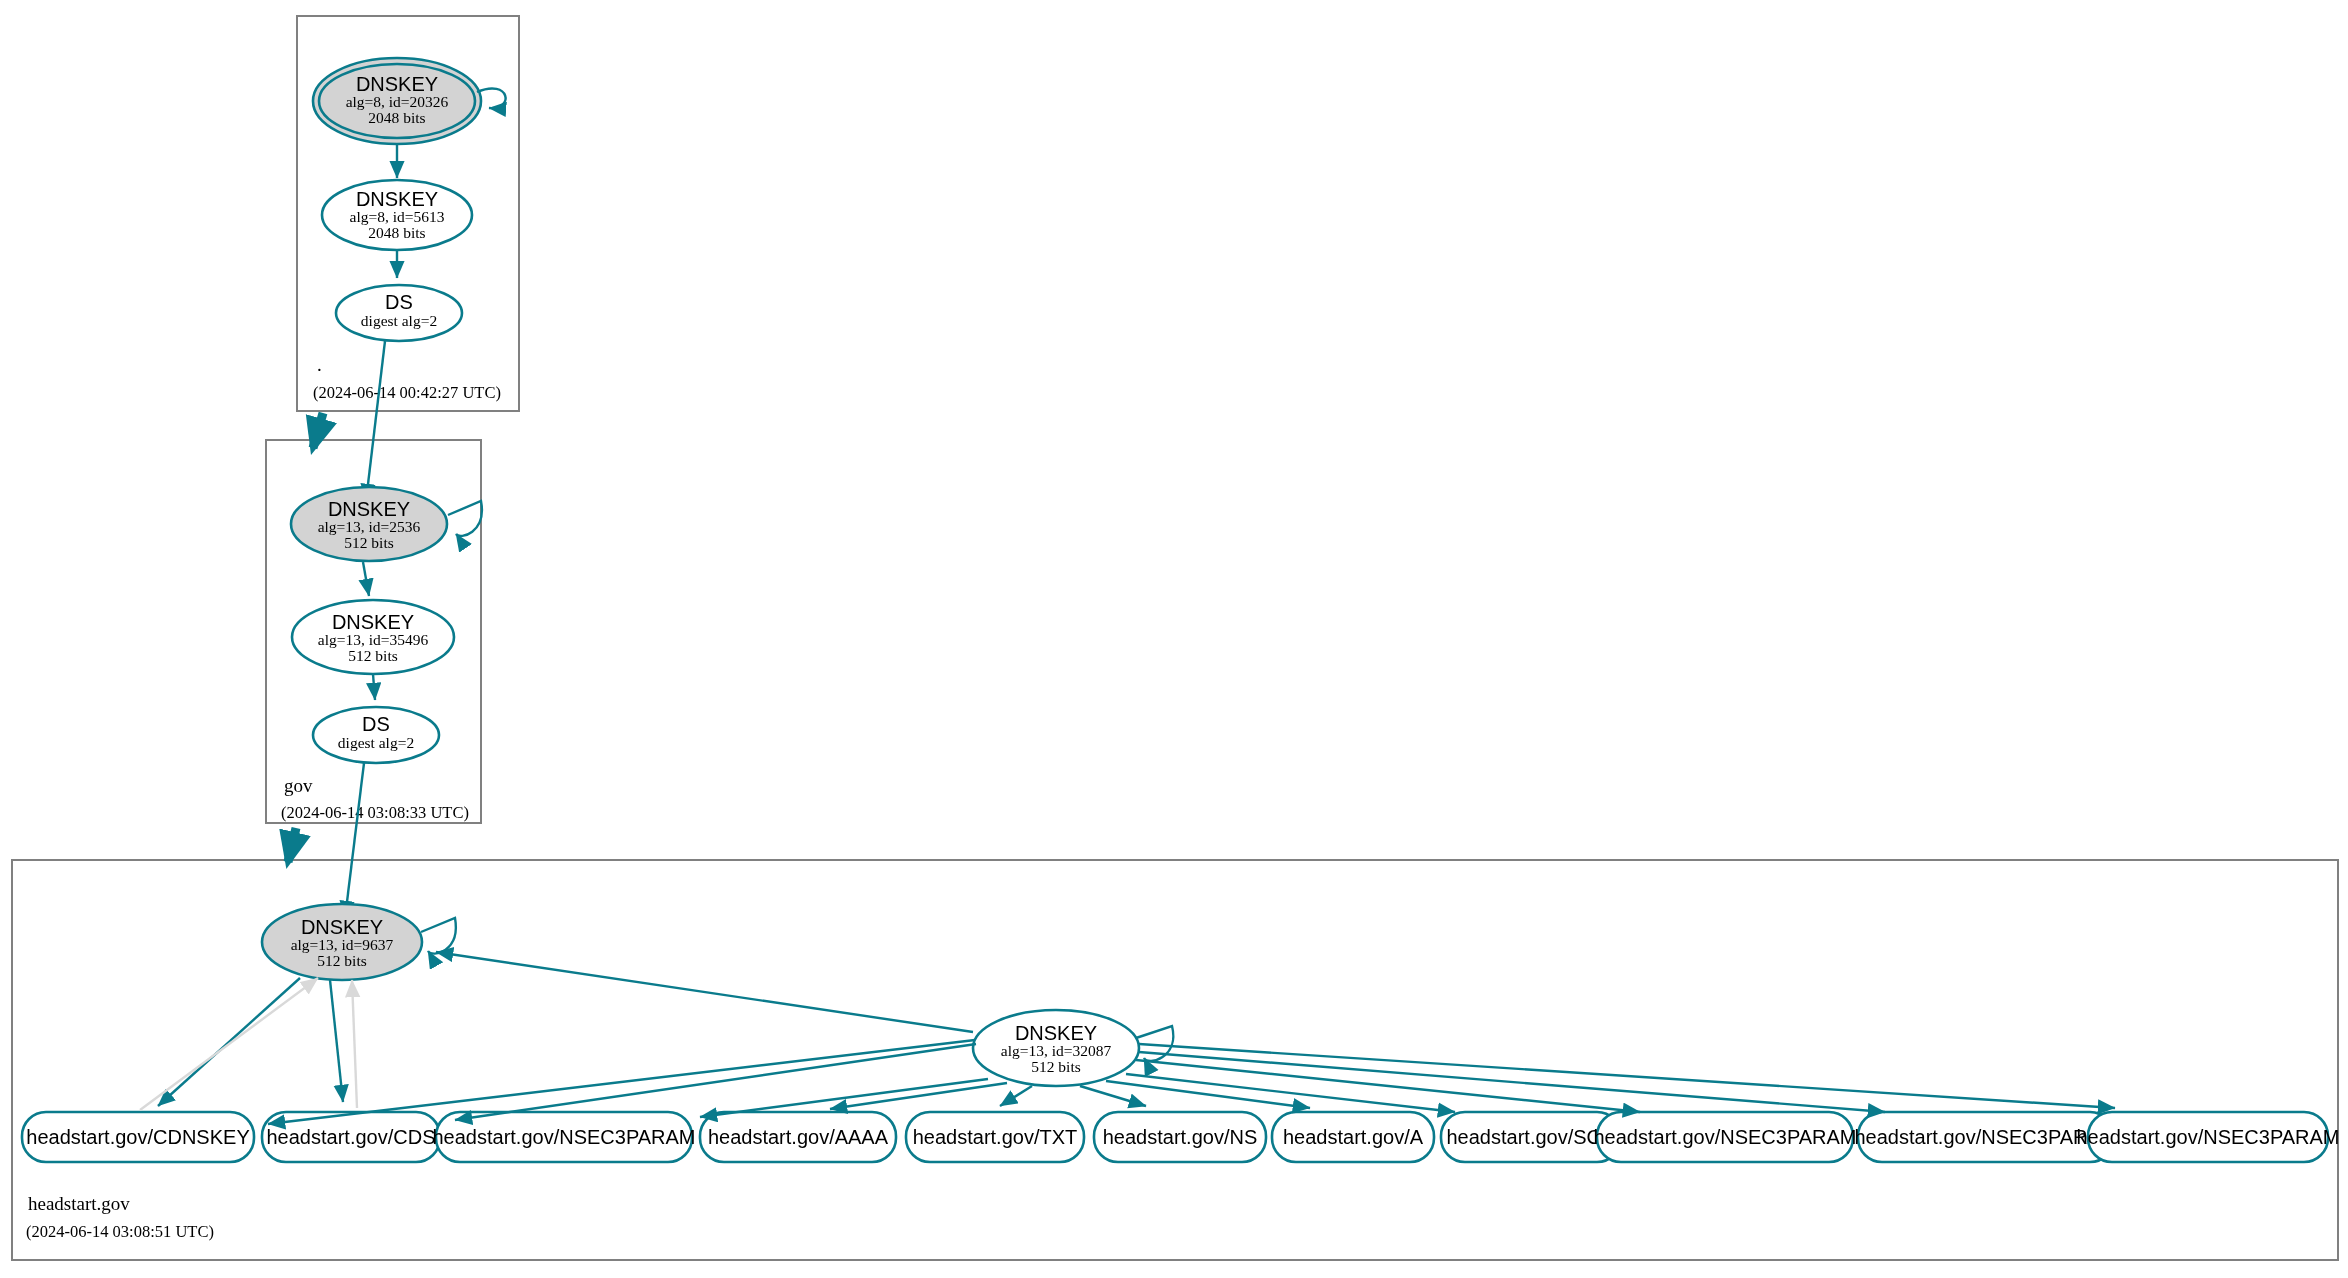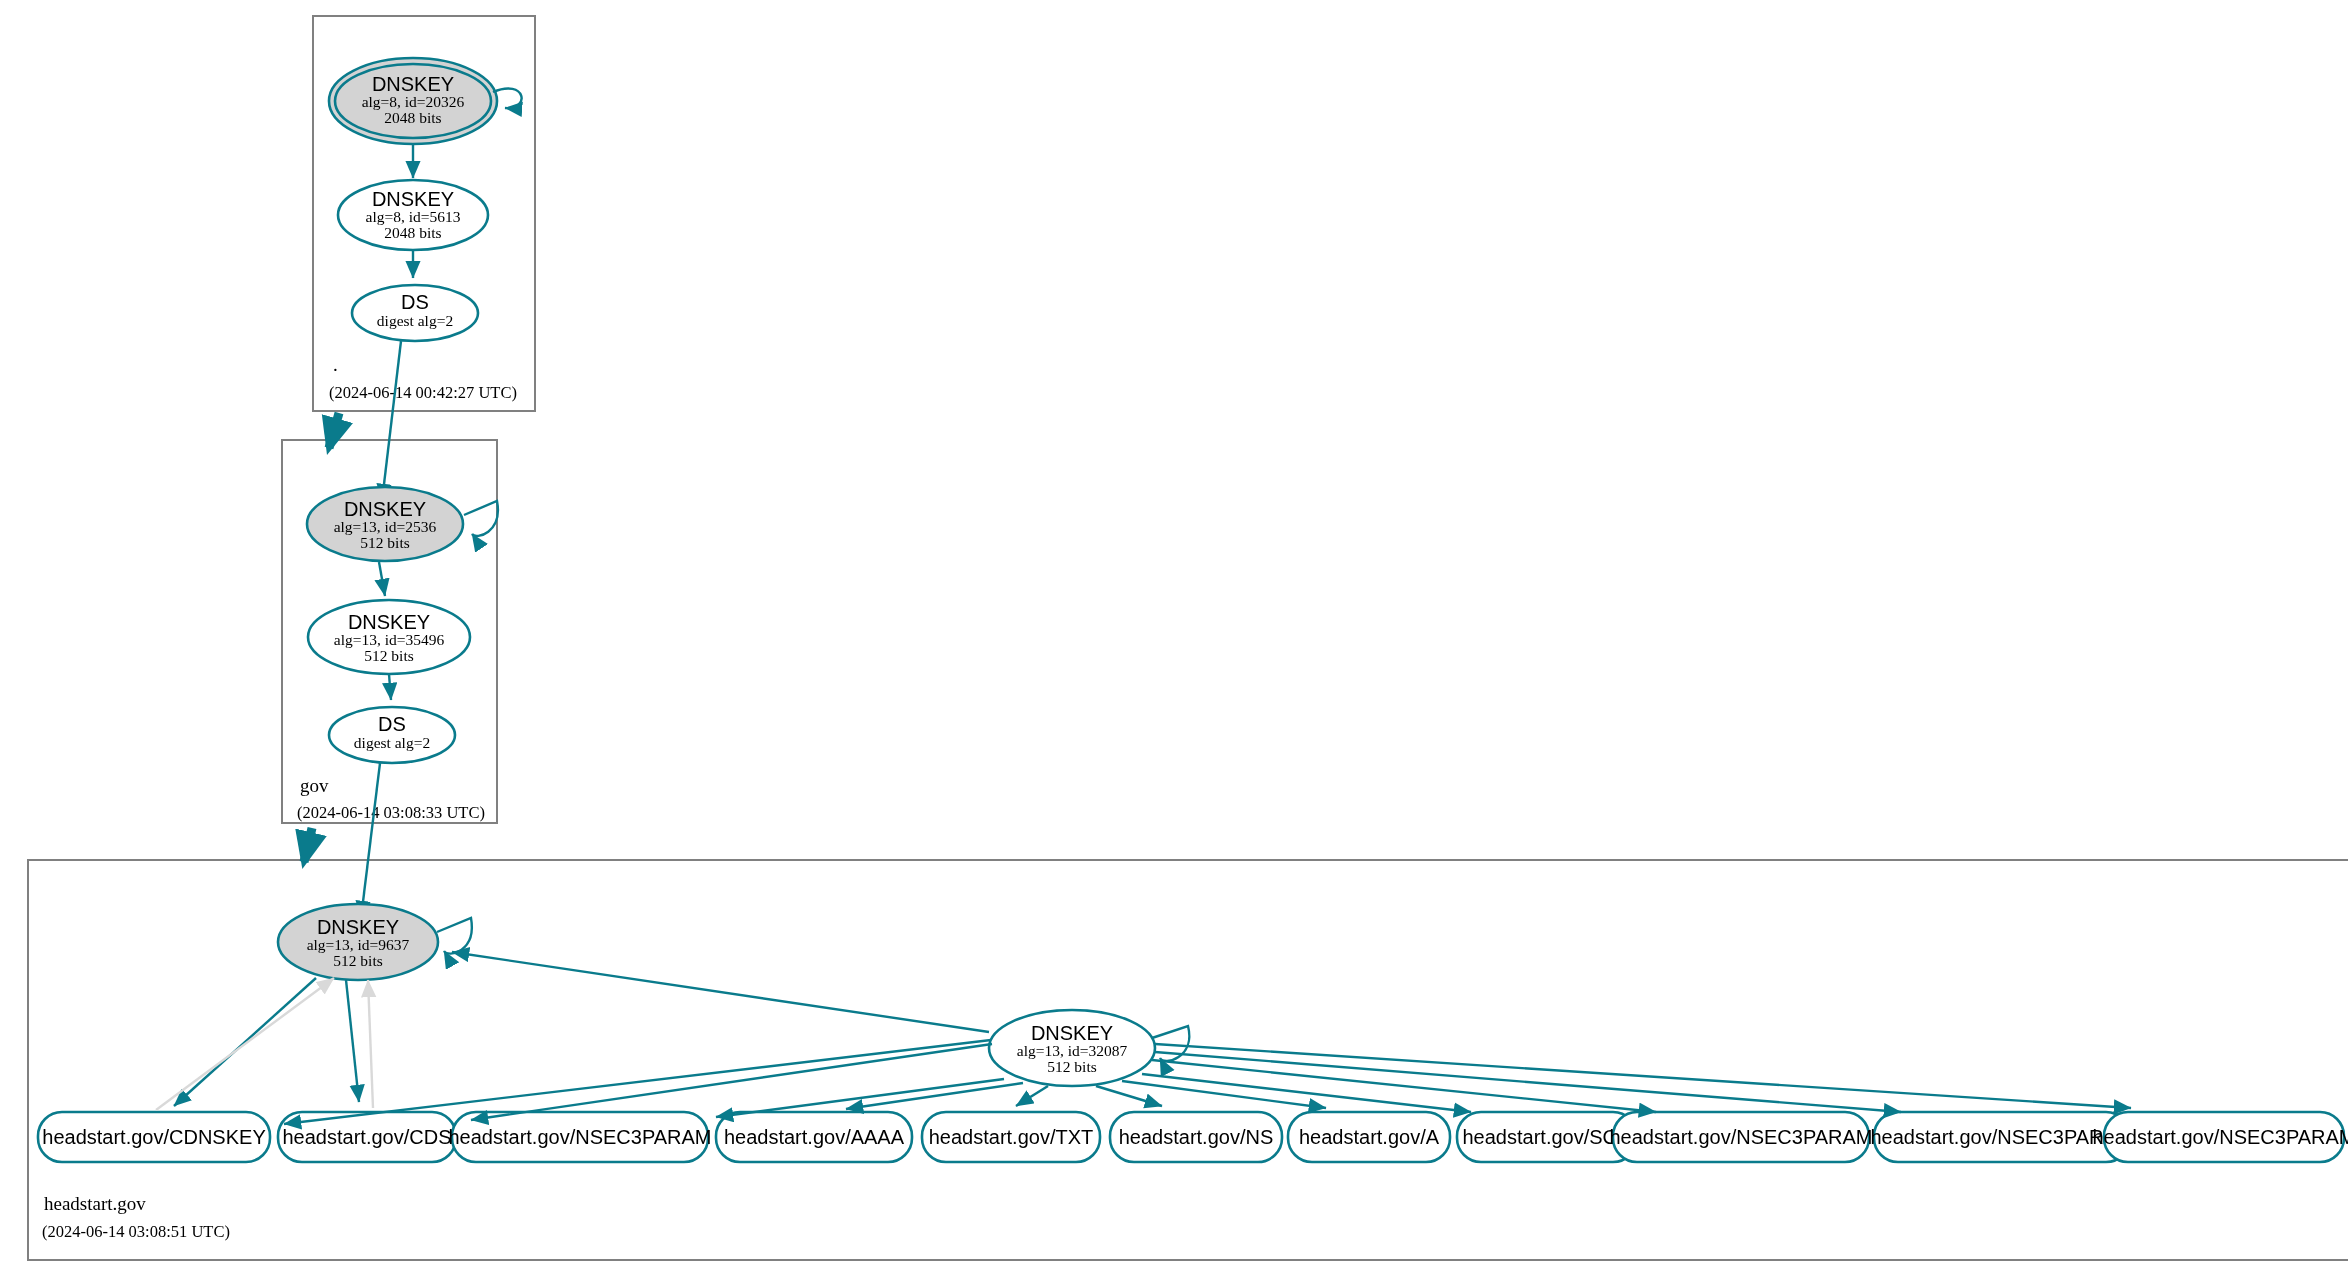--- a/index.html
+++ b/index.html
@@ -10,21 +10,20 @@
   body {
     width: 2348px;
     height: 1278px;
     font-family: "Liberation Serif", serif;
     overflow: hidden;
   }
   #canvas {
     position: relative;
     width: 2120px;
     height: 1278px;
-    margin-left: 16px;
   }
   svg#graph {
     position: absolute;
     left: 0;
     top: 0;
     width: 2348px;
     height: 1278px;
   }
   .zone-box {
     fill: none;

